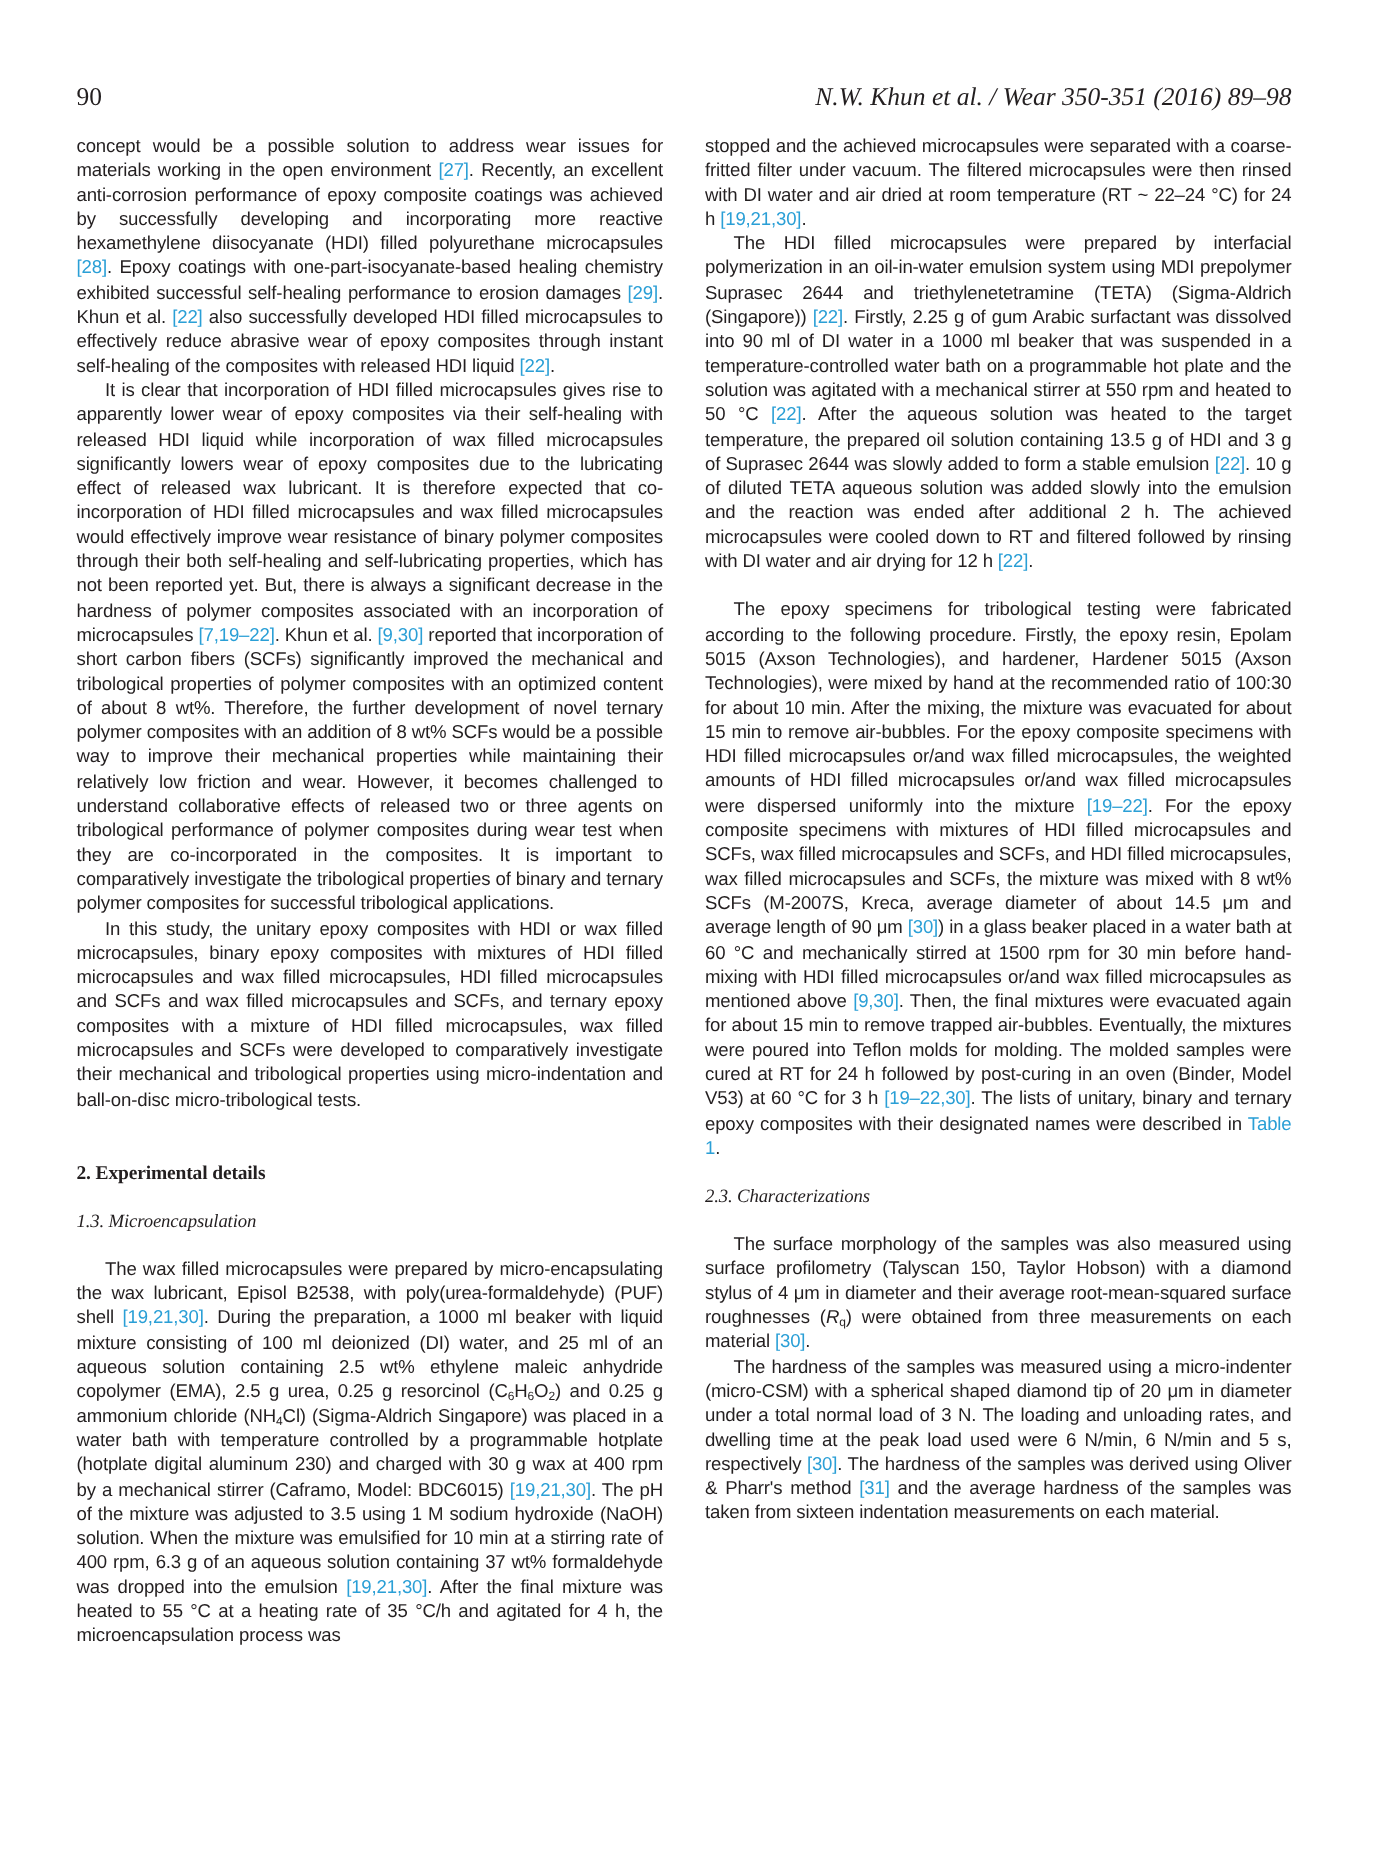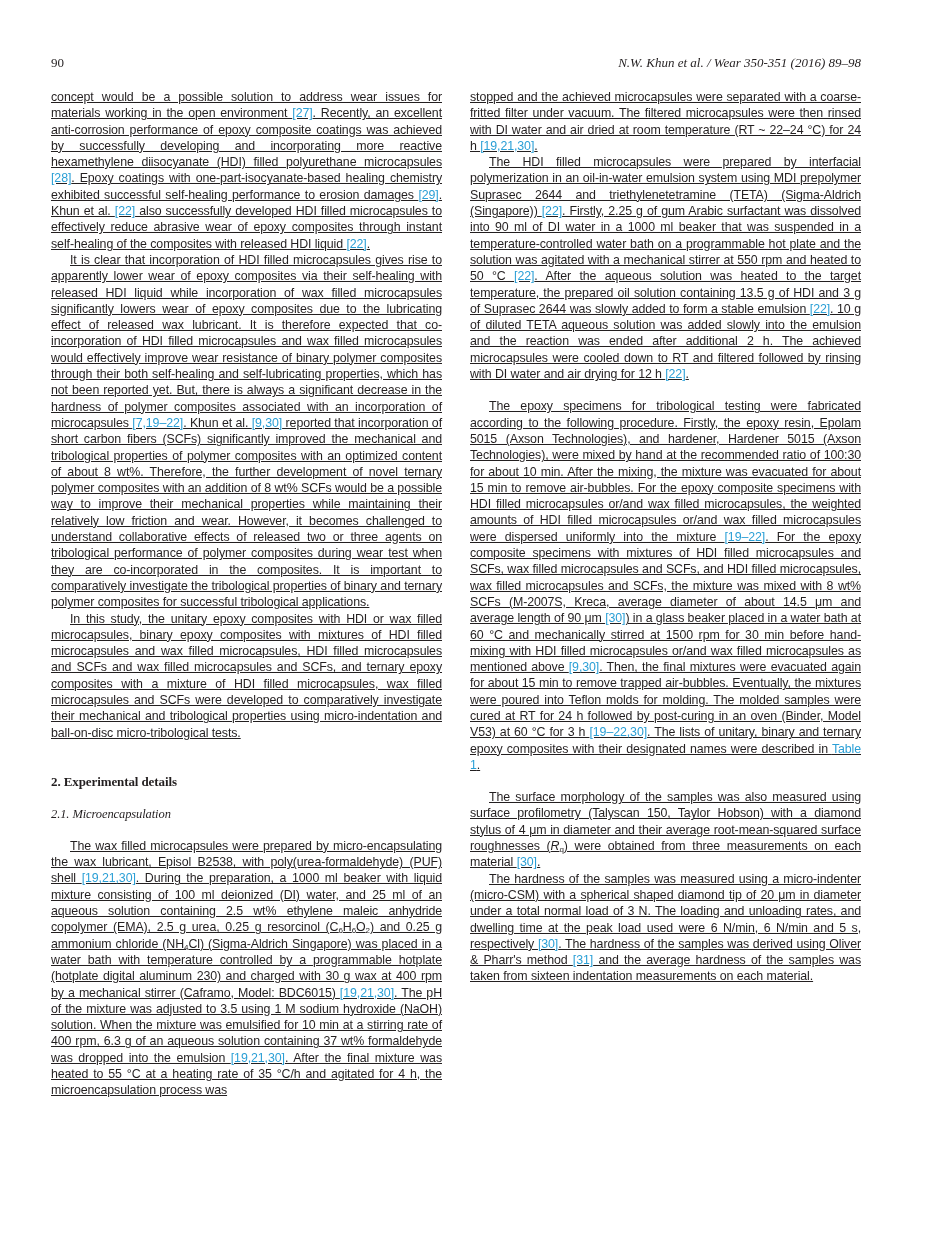--- a/index.html
+++ b/index.html
@@ -1,26 +1,26 @@
 <!DOCTYPE html>
 <html><head>
 <meta charset="utf-8">
 <style>
   html, body { margin: 0; padding: 0; background: #ffffff; }
   body { width: 925px; height: 1234px; position: relative; overflow: hidden;
          font-family: "Liberation Serif", "DejaVu Serif", serif; color: #231f20; }
   .header { position: absolute; top: 55px; left: 51px; width: 810px; height: 16px;
-            font-size: 13px; }
+            font-size: 17px; }
   .page-num { position: absolute; left: 0; top: 0; }
   .running { position: absolute; left: 0; right: 0; text-align: right; font-style: italic; }
   .col { position: absolute; top: 89px; width: 391px; font-size: 12.4px; line-height: 16.3px;
          font-family: "Liberation Sans", "DejaVu Sans", sans-serif; letter-spacing: -0.1px; }
   .col.left { left: 51px; }
   .col.right { left: 470px; }
-  p { margin: 0; text-align: justify; text-indent: 19px; text-decoration: underline; }
+  p { margin: 0; text-align: justify; text-indent: 19px; }
   p.noindent { text-indent: 0; }
   .ref { color: #2a9fd6; }
   h2 { font-family: "Liberation Serif", "DejaVu Serif", serif; font-size: 13px; font-weight: bold;
        margin: 33px 0 0 0; line-height: 16px; }
   h3 { font-family: "Liberation Serif", "DejaVu Serif", serif; font-size: 12.5px; font-style: italic;
        font-weight: normal; margin: 16px 0 0 0; line-height: 16px; }
   .gap-after-h3 { height: 16px; }
   sub { font-size: 8px; vertical-align: -2px; line-height: 0; }
   i.sym { font-style: italic; }
 </style>
@@ -30,26 +30,27 @@
 <div class="header">
   <span class="page-num">90</span>
   <span class="running">N.W. Khun et al. / Wear 350-351 (2016) 89–98</span>
 </div>
 
 <div class="col left">
   <p class="noindent">concept would be a possible solution to address wear issues for materials working in the open environment <span class="ref" style="color: rgb(42, 159, 214);">[27]</span>. Recently, an excellent anti-corrosion performance of epoxy composite coatings was achieved by successfully developing and incorporating more reactive hexamethylene diisocyanate (HDI) filled polyurethane microcapsules <span class="ref" style="color: rgb(42, 159, 214);">[28]</span>. Epoxy coatings with one-part-isocyanate-based healing chemistry exhibited successful self-healing performance to erosion damages <span class="ref" style="color: rgb(42, 159, 214);">[29]</span>. Khun et al. <span class="ref" style="color: rgb(42, 159, 214);">[22]</span> also successfully developed HDI filled microcapsules to effectively reduce abrasive wear of epoxy composites through instant self-healing of the composites with released HDI liquid <span class="ref" style="color: rgb(42, 159, 214);">[22]</span>.</p>
   <p>It is clear that incorporation of HDI filled microcapsules gives rise to apparently lower wear of epoxy composites via their self-healing with released HDI liquid while incorporation of wax filled microcapsules significantly lowers wear of epoxy composites due to the lubricating effect of released wax lubricant. It is therefore expected that co-incorporation of HDI filled microcapsules and wax filled microcapsules would effectively improve wear resistance of binary polymer composites through their both self-healing and self-lubricating properties, which has not been reported yet. But, there is always a significant decrease in the hardness of polymer composites associated with an incorporation of microcapsules <span class="ref" style="color: rgb(42, 159, 214);">[7,19–22]</span>. Khun et al. <span class="ref" style="color: rgb(42, 159, 214);">[9,30]</span> reported that incorporation of short carbon fibers (SCFs) significantly improved the mechanical and tribological properties of polymer composites with an optimized content of about 8 wt%. Therefore, the further development of novel ternary polymer composites with an addition of 8 wt% SCFs would be a possible way to improve their mechanical properties while maintaining their relatively low friction and wear. However, it becomes challenged to understand collaborative effects of released two or three agents on tribological performance of polymer composites during wear test when they are co-incorporated in the composites. It is important to comparatively investigate the tribological properties of binary and ternary polymer composites for successful tribological applications.</p>
   <p>In this study, the unitary epoxy composites with HDI or wax filled microcapsules, binary epoxy composites with mixtures of HDI filled microcapsules and wax filled microcapsules, HDI filled microcapsules and SCFs and wax filled microcapsules and SCFs, and ternary epoxy composites with a mixture of HDI filled microcapsules, wax filled microcapsules and SCFs were developed to comparatively investigate their mechanical and tribological properties using micro-indentation and ball-on-disc micro-tribological tests.</p>
   <h2>2.  Experimental details</h2>
-  <h3>2.1.  Microencapsulation</h3>
+  <h3>1.3.  Microencapsulation</h3>
   <div class="gap-after-h3"></div>
   <p>The wax filled microcapsules were prepared by micro-encapsulating the wax lubricant, Episol B2538, with poly(urea-formaldehyde) (PUF) shell <span class="ref" style="color: rgb(42, 159, 214);">[19,21,30]</span>. During the preparation, a 1000 ml beaker with liquid mixture consisting of 100 ml deionized (DI) water, and 25 ml of an aqueous solution containing 2.5 wt% ethylene maleic anhydride copolymer (EMA), 2.5 g urea, 0.25 g resorcinol (C<sub>6</sub>H<sub>6</sub>O<sub>2</sub>) and 0.25 g ammonium chloride (NH<sub>4</sub>Cl) (Sigma-Aldrich Singapore) was placed in a water bath with temperature controlled by a programmable hotplate (hotplate digital aluminum 230) and charged with 30 g wax at 400 rpm by a mechanical stirrer (Caframo, Model: BDC6015) <span class="ref" style="color: rgb(42, 159, 214);">[19,21,30]</span>. The pH of the mixture was adjusted to 3.5 using 1 M sodium hydroxide (NaOH) solution. When the mixture was emulsified for 10 min at a stirring rate of 400 rpm, 6.3 g of an aqueous solution containing 37 wt% formaldehyde was dropped into the emulsion <span class="ref" style="color: rgb(42, 159, 214);">[19,21,30]</span>. After the final mixture was heated to 55 °C at a heating rate of 35 °C/h and agitated for 4 h, the microencapsulation process was</p>
 </div>
 
 <div class="col right">
   <p class="noindent">stopped and the achieved microcapsules were separated with a coarse-fritted filter under vacuum. The filtered microcapsules were then rinsed with DI water and air dried at room temperature (RT ~ 22–24 °C) for 24 h <span class="ref" style="color: rgb(42, 159, 214);">[19,21,30]</span>.</p>
   <p>The HDI filled microcapsules were prepared by interfacial polymerization in an oil-in-water emulsion system using MDI prepolymer Suprasec 2644 and triethylenetetramine (TETA) (Sigma-Aldrich (Singapore)) <span class="ref" style="color: rgb(42, 159, 214);">[22]</span>. Firstly, 2.25 g of gum Arabic surfactant was dissolved into 90 ml of DI water in a 1000 ml beaker that was suspended in a temperature-controlled water bath on a programmable hot plate and the solution was agitated with a mechanical stirrer at 550 rpm and heated to 50 °C <span class="ref" style="color: rgb(42, 159, 214);">[22]</span>. After the aqueous solution was heated to the target temperature, the prepared oil solution containing 13.5 g of HDI and 3 g of Suprasec 2644 was slowly added to form a stable emulsion <span class="ref" style="color: rgb(42, 159, 214);">[22]</span>. 10 g of diluted TETA aqueous solution was added slowly into the emulsion and the reaction was ended after additional 2 h. The achieved microcapsules were cooled down to RT and filtered followed by rinsing with DI water and air drying for 12 h <span class="ref" style="color: rgb(42, 159, 214);">[22]</span>.</p>
   <div class="gap-after-h3"></div>
   <p>The epoxy specimens for tribological testing were fabricated according to the following procedure. Firstly, the epoxy resin, Epolam 5015 (Axson Technologies), and hardener, Hardener 5015 (Axson Technologies), were mixed by hand at the recommended ratio of 100:30 for about 10 min. After the mixing, the mixture was evacuated for about 15 min to remove air-bubbles. For the epoxy composite specimens with HDI filled microcapsules or/and wax filled microcapsules, the weighted amounts of HDI filled microcapsules or/and wax filled microcapsules were dispersed uniformly into the mixture <span class="ref" style="color: rgb(42, 159, 214);">[19–22]</span>. For the epoxy composite specimens with mixtures of HDI filled microcapsules and SCFs, wax filled microcapsules and SCFs, and HDI filled microcapsules, wax filled microcapsules and SCFs, the mixture was mixed with 8 wt% SCFs (M-2007S, Kreca, average diameter of about 14.5 μm and average length of 90 μm <span class="ref" style="color: rgb(42, 159, 214);">[30]</span>) in a glass beaker placed in a water bath at 60 °C and mechanically stirred at 1500 rpm for 30 min before hand-mixing with HDI filled microcapsules or/and wax filled microcapsules as mentioned above <span class="ref" style="color: rgb(42, 159, 214);">[9,30]</span>. Then, the final mixtures were evacuated again for about 15 min to remove trapped air-bubbles. Eventually, the mixtures were poured into Teflon molds for molding. The molded samples were cured at RT for 24 h followed by post-curing in an oven (Binder, Model V53) at 60 °C for 3 h <span class="ref" style="color: rgb(42, 159, 214);">[19–22,30]</span>. The lists of unitary, binary and ternary epoxy composites with their designated names were described in <span class="ref" style="color: rgb(42, 159, 214);">Table 1</span>.</p>
+  <h3>2.3.  Characterizations</h3>
   <div class="gap-after-h3"></div>
   <p>The surface morphology of the samples was also measured using surface profilometry (Talyscan 150, Taylor Hobson) with a diamond stylus of 4 μm in diameter and their average root-mean-squared surface roughnesses (<i class="sym">R</i><sub>q</sub>) were obtained from three measurements on each material <span class="ref" style="color: rgb(42, 159, 214);">[30]</span>.</p>
   <p>The hardness of the samples was measured using a micro-indenter (micro-CSM) with a spherical shaped diamond tip of 20 μm in diameter under a total normal load of 3 N. The loading and unloading rates, and dwelling time at the peak load used were 6 N/min, 6 N/min and 5 s, respectively <span class="ref" style="color: rgb(42, 159, 214);">[30]</span>. The hardness of the samples was derived using Oliver &amp; Pharr's method <span class="ref" style="color: rgb(42, 159, 214);">[31]</span> and the average hardness of the samples was taken from sixteen indentation measurements on each material.</p>
 </div>
 
 </body></html>

